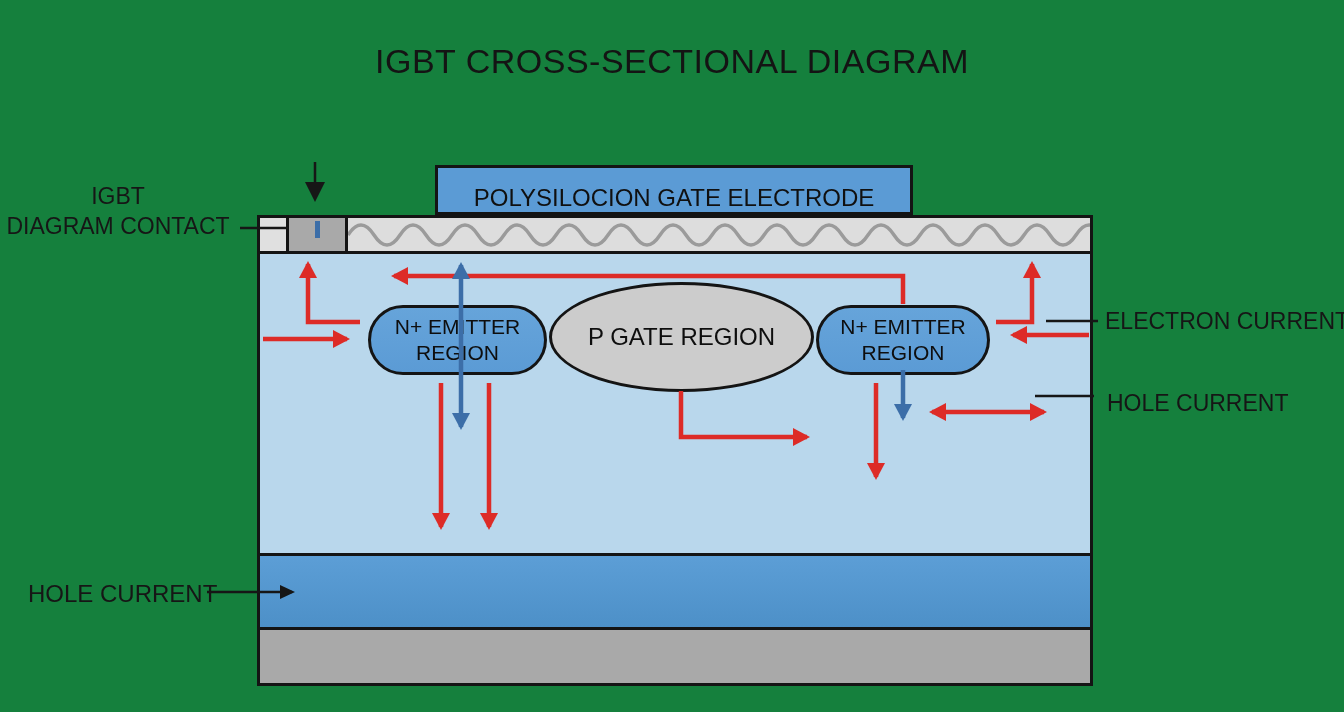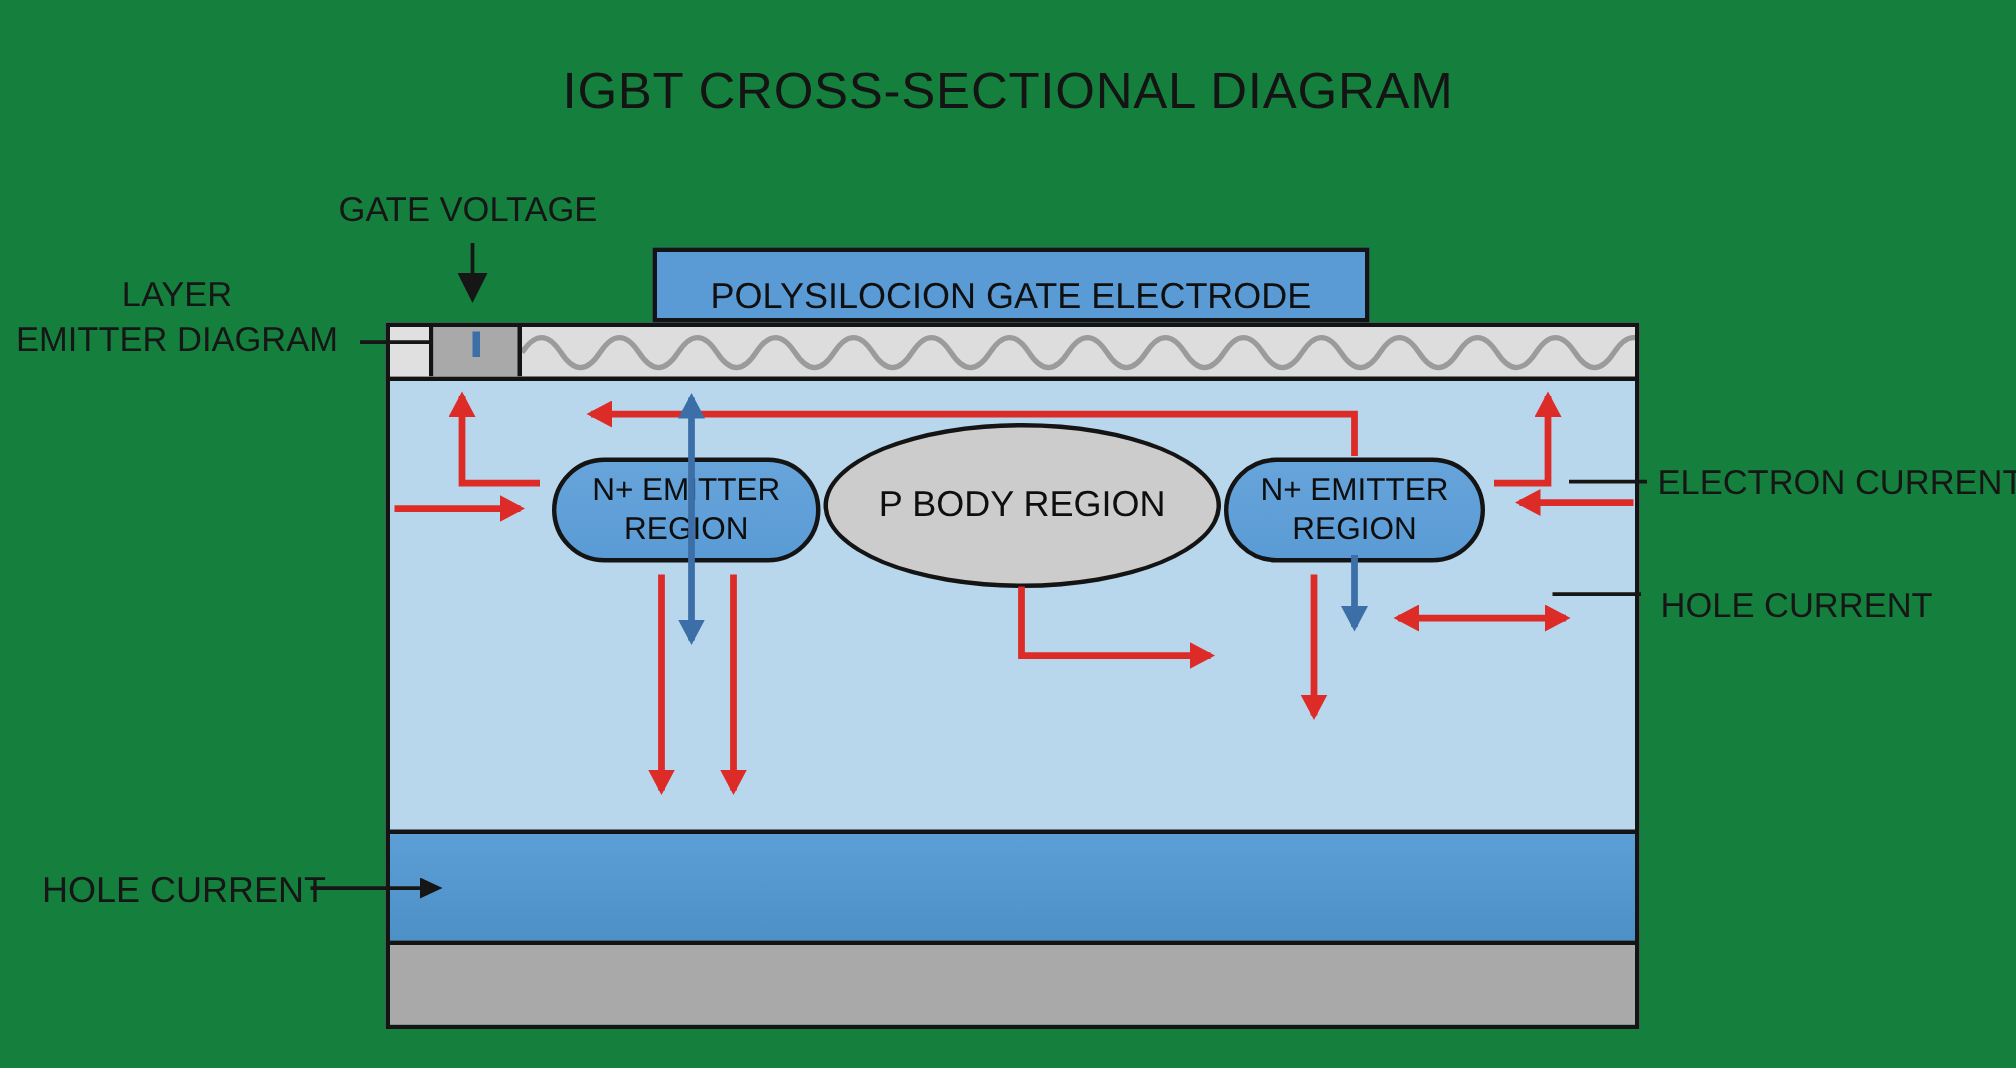--- a/index.html
+++ b/index.html
@@ -71,24 +71,23 @@
   .stroke-k{stroke:var(--black-line,#161616);stroke-width:2.5;fill:none;}
   .wavepath{stroke:var(--oxide-wave,#9b9b9b);stroke-width:3.5;fill:none;}
 </style>
 </head>
 <body>
 
 <div class="canvas">
 
   <div class="title">IGBT CROSS-SECTIONAL DIAGRAM</div>
 
-  <div class="lbl lbl-gate">GATE VOLTAGE</div>
   <div class="lbl lbl-mec">
-    <div>LAYER</div>
-    <div>EMITTER DIAGRAM</div>
+    <div>IGBT</div>
+    <div>DIAGRAM CONTACT</div>
   </div>
   <div class="lbl lbl-electron">ELECTRON CURRENT</div>
   <div class="lbl lbl-holeright">HOLE CURRENT</div>
   <div class="lbl lbl-drift">N- DRIFT REGION</div>
   <div class="lbl lbl-holecenter">HOLE CURRENT</div>
   <div class="lbl lbl-holeleft">HOLE CURRENT</div>
   <div class="lbl lbl-pcollector">P+ COLLECTOR LAYER</div>
   <div class="lbl lbl-metalcollector">METAL COLLECTOR CONTACT</div>
 
   <div class="electrode">
@@ -107,21 +106,21 @@
     </div>
 
     <div class="layer-drift"></div>
     <div class="layer-pplus"></div>
     <div class="layer-metal"></div>
 
     <div class="emitter emitter-left">
       <span>N+ EMITTER REGION</span>
     </div>
     <div class="pbody">
-      <span>P BODY REGION</span>
+      <span>P GATE REGION</span>
     </div>
     <div class="emitter emitter-right">
       <span>N+ EMITTER REGION</span>
     </div>
   </div>
 
   <svg class="overlay" viewBox="0 0 1344 712">
     <defs>
       <marker id="ar" markerUnits="userSpaceOnUse" markerWidth="20" markerHeight="18" refX="14" refY="9" orient="auto-start-reverse">
         <path d="M0,0 L17,9 L0,18 Z" style="fill:var(--red-arrow,#dd2b27)"></path>

